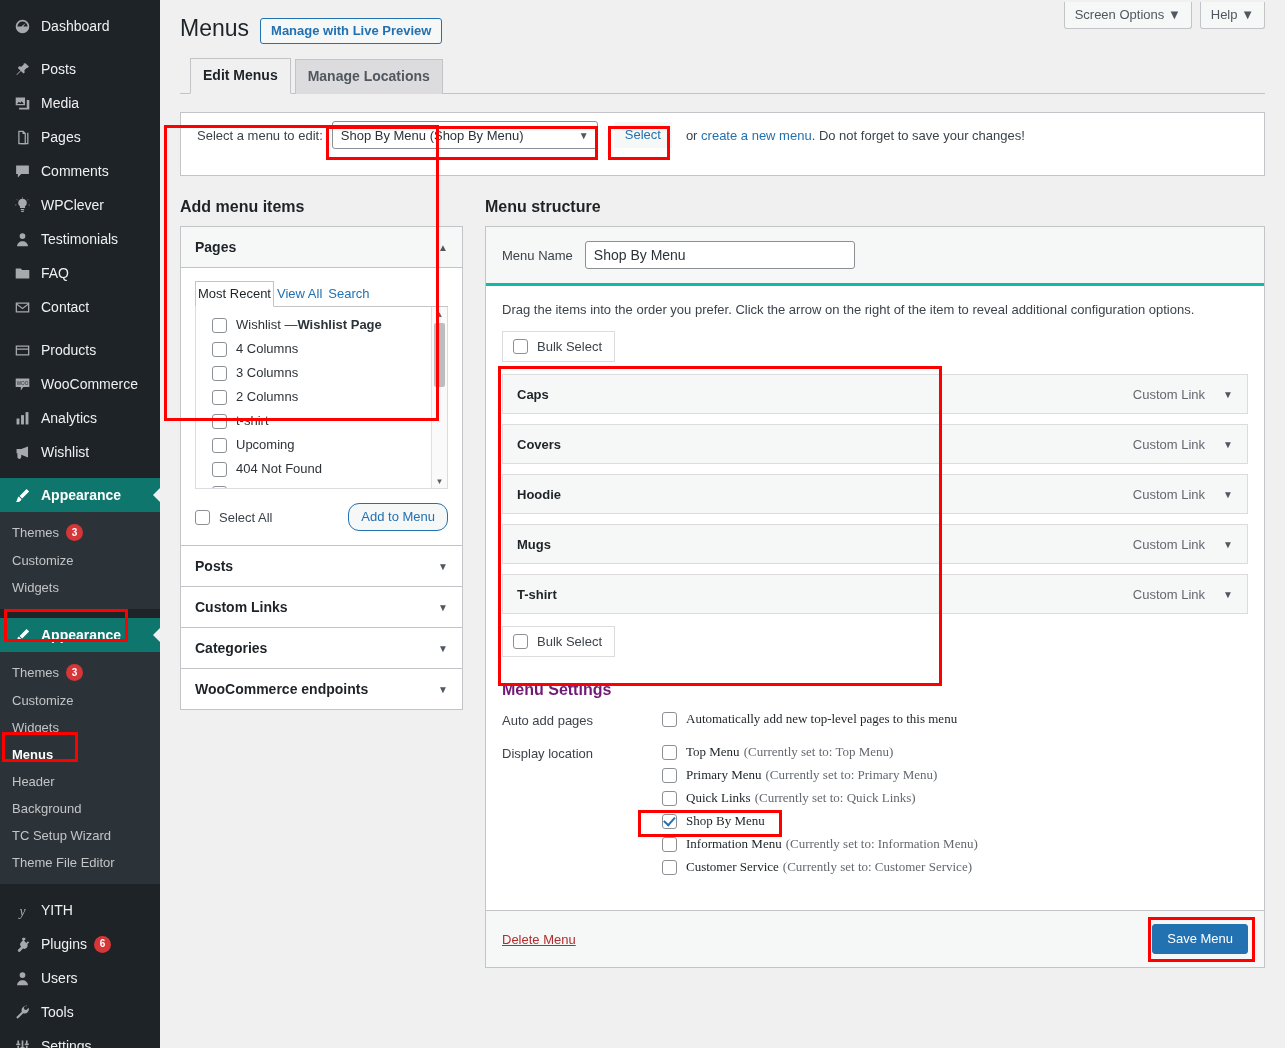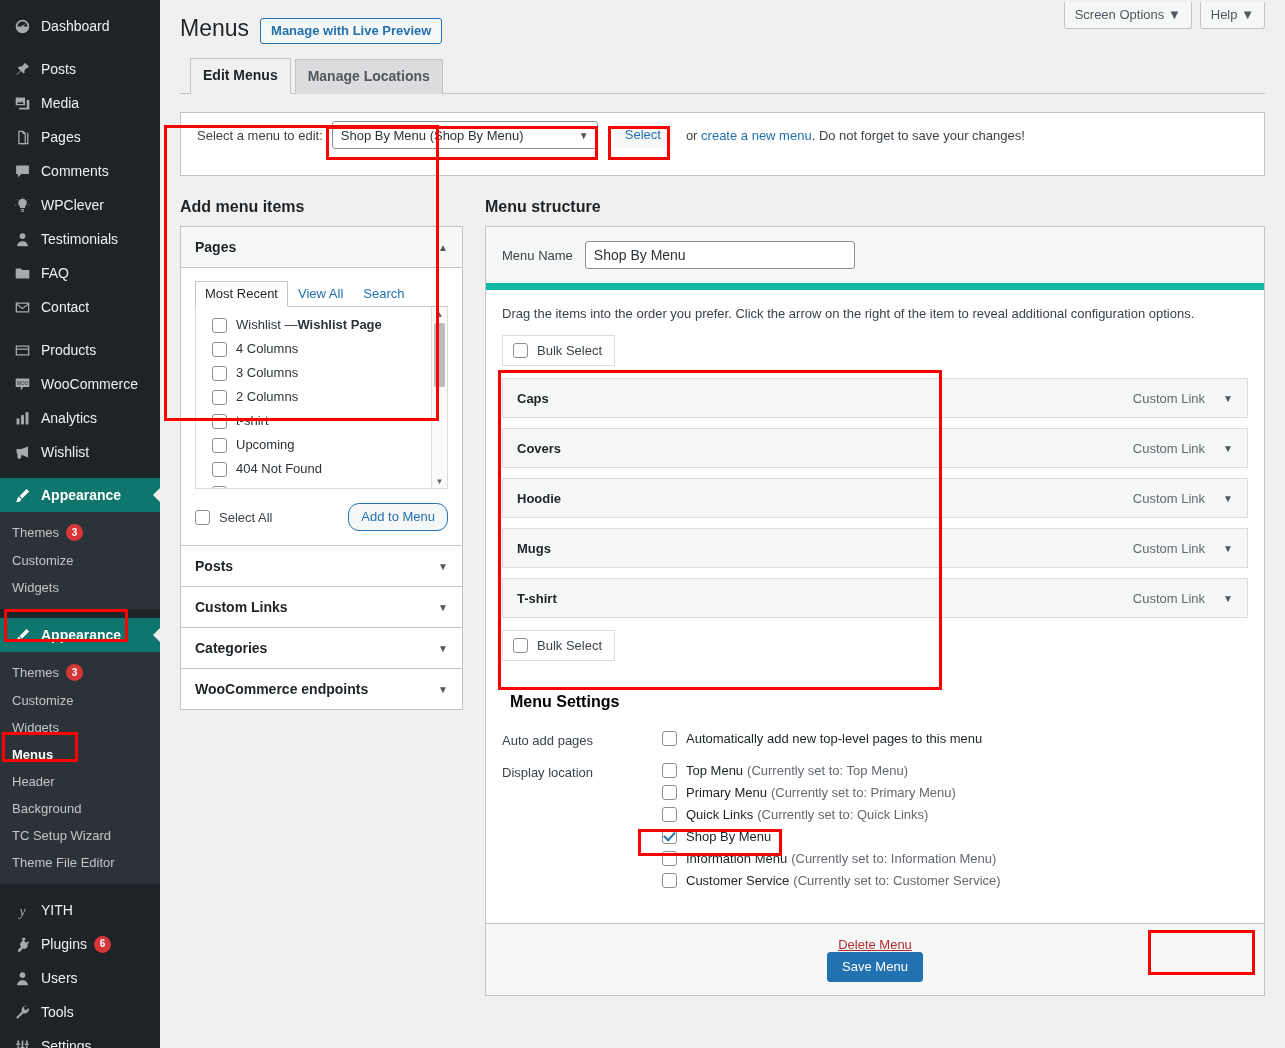--- a/index.html
+++ b/index.html
@@ -200,21 +200,21 @@
   .acc-arrow { color: #50575e; font-size: 10px; }
   .acc-body { padding: 12px 14px 14px 14px; background: #fff; }
 
   .tabs-row {
     display: flex; align-items: flex-end;
     border-bottom: 1px solid #c3c4c7;
     margin-bottom: 0;
     height: 27px;
   }
   .ptab {
-    padding: 4px 9px 5px;
+    padding: 4px 2px 5px;
     font-size: 13px;
     color: #2271b1;
     cursor: pointer;
     margin-bottom: -1px;
     border: 1px solid transparent;
   }
   .ptab.active {
     background: #fff;
     border: 1px solid #c3c4c7;
     border-bottom-color: #fff;
@@ -290,21 +290,21 @@
     font-size: 13px;
     cursor: pointer;
   }
 
   
   .panel { background: #fff; border: 1px solid #c3c4c7; }
   .menu-name-row {
     display: flex; align-items: center;
     padding: 14px 16px;
     background: #f6f7f7;
-    border-bottom: 7px solid #14b8a6;
+    border-bottom: 3px solid #14b8a6;
   }
   .menu-name-row label { font-size: 13px; margin-right: 12px; }
   input.txt {
     font-family: "Liberation Sans", sans-serif;
     font-size: 14px;
     color: #2c3338;
     border: 1px solid #8c8f94;
     border-radius: 3px;
     padding: 5px 8px;
     width: 270px;
@@ -328,36 +328,35 @@
     height: 40px;
     margin-bottom: 10px;
     cursor: move;
   }
   .mitem .mtitle { font-size: 13px; font-weight: 700; color: #1d2327; }
   .mitem .mright { display: flex; align-items: center; gap: 18px; }
   .mitem .mtype { font-size: 13px; color: #646970; }
   .mitem .mcaret { font-size: 10px; color: #50575e; cursor: pointer; }
 
   .settings-head {
-    margin: 8px;
+    margin: 0;
     padding: 18px 16px 8px 16px;
-    font-size: 16px; font-weight: 700; color: #000000;
+    font-size: 16px; font-weight: 700; color: #701a75;
   }
   .setrow { display: flex; padding: 4px 16px 6px 16px; }
   .setlabel { width: 160px; flex: none; font-size: 13px; color: #3c434a; padding-top: 2px; }
   .setopts { flex: 1; }
-  .optline { display: flex; align-items: center; font-size: 13px; margin-bottom: 7px; color: #1d2327; }
+  .optline { display: flex; align-items: center; font-size: 13px; margin-bottom: 7px; color: #1d2327; font-family: Liberation Serif, serif; }
   .optline .dim { color: #646970; margin-left: 4px; }
   .footbar {
     display: flex; align-items: center; justify-content: space-between;
     background: #f6f7f7;
     border-top: 1px solid #c3c4c7;
     padding: 13px 16px;
     margin-top: 14px;
-    flex-direction: column;
   }
   .delete-link { color: #b32d2e; font-size: 13px; text-decoration: underline; cursor: pointer; }
   .btn-primary {
     background: #2271b1;
     border: 1px solid #2271b1;
     color: #fff;
     border-radius: 3px;
     padding: 6px 14px 7px;
     font-size: 13px;
     cursor: pointer;

